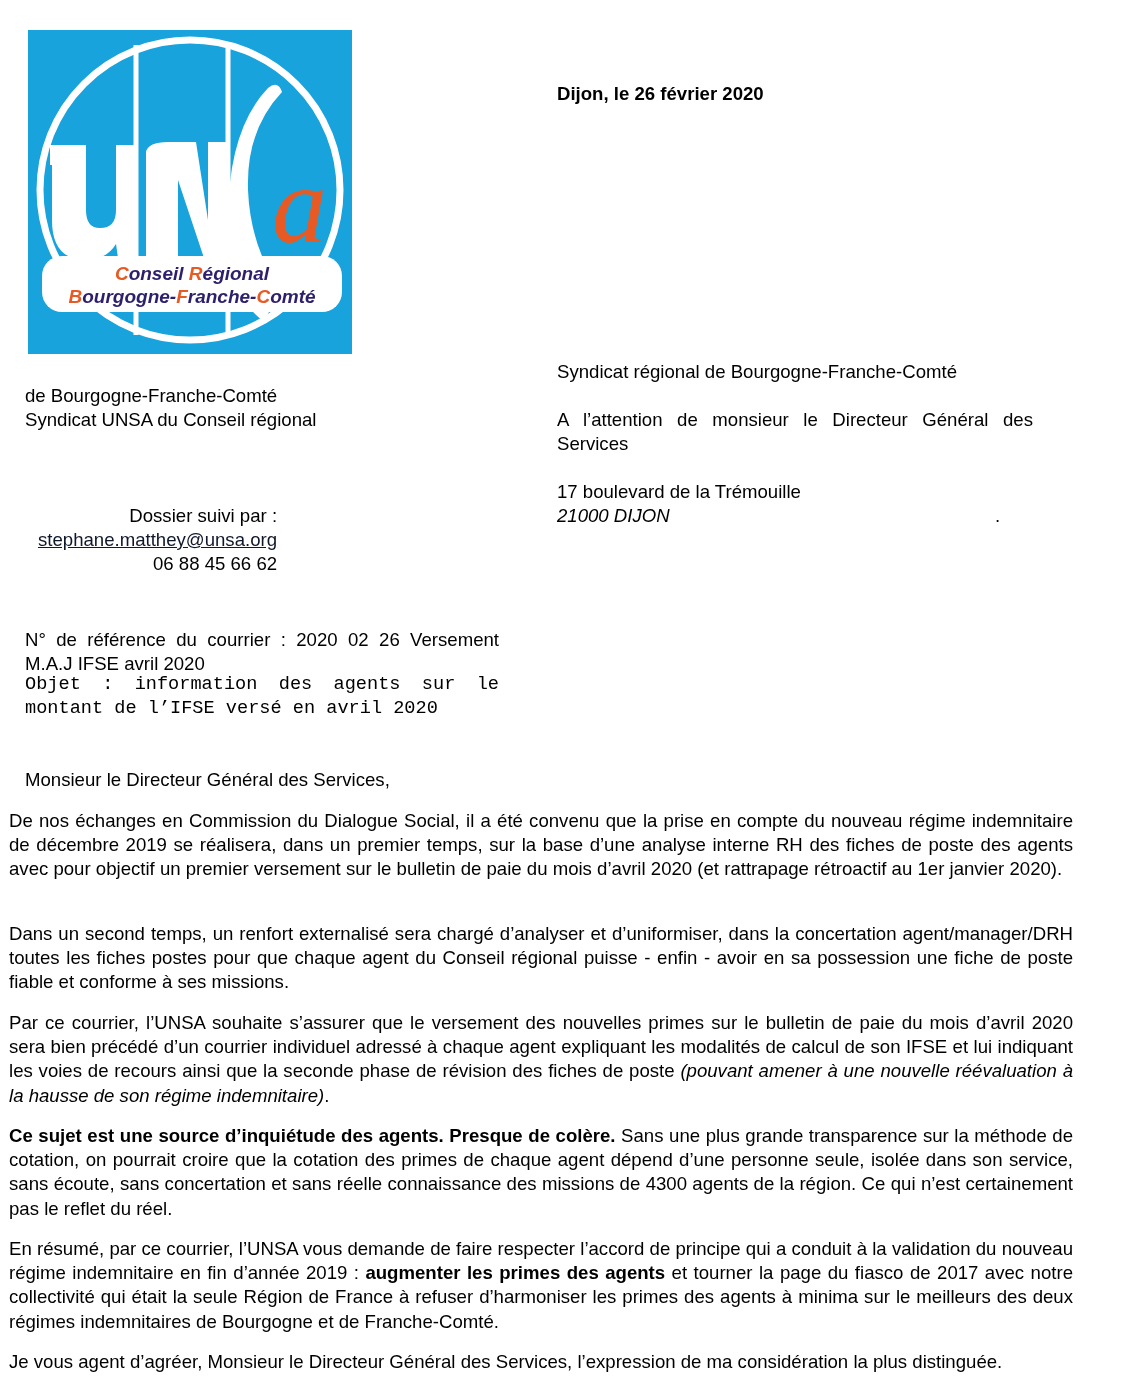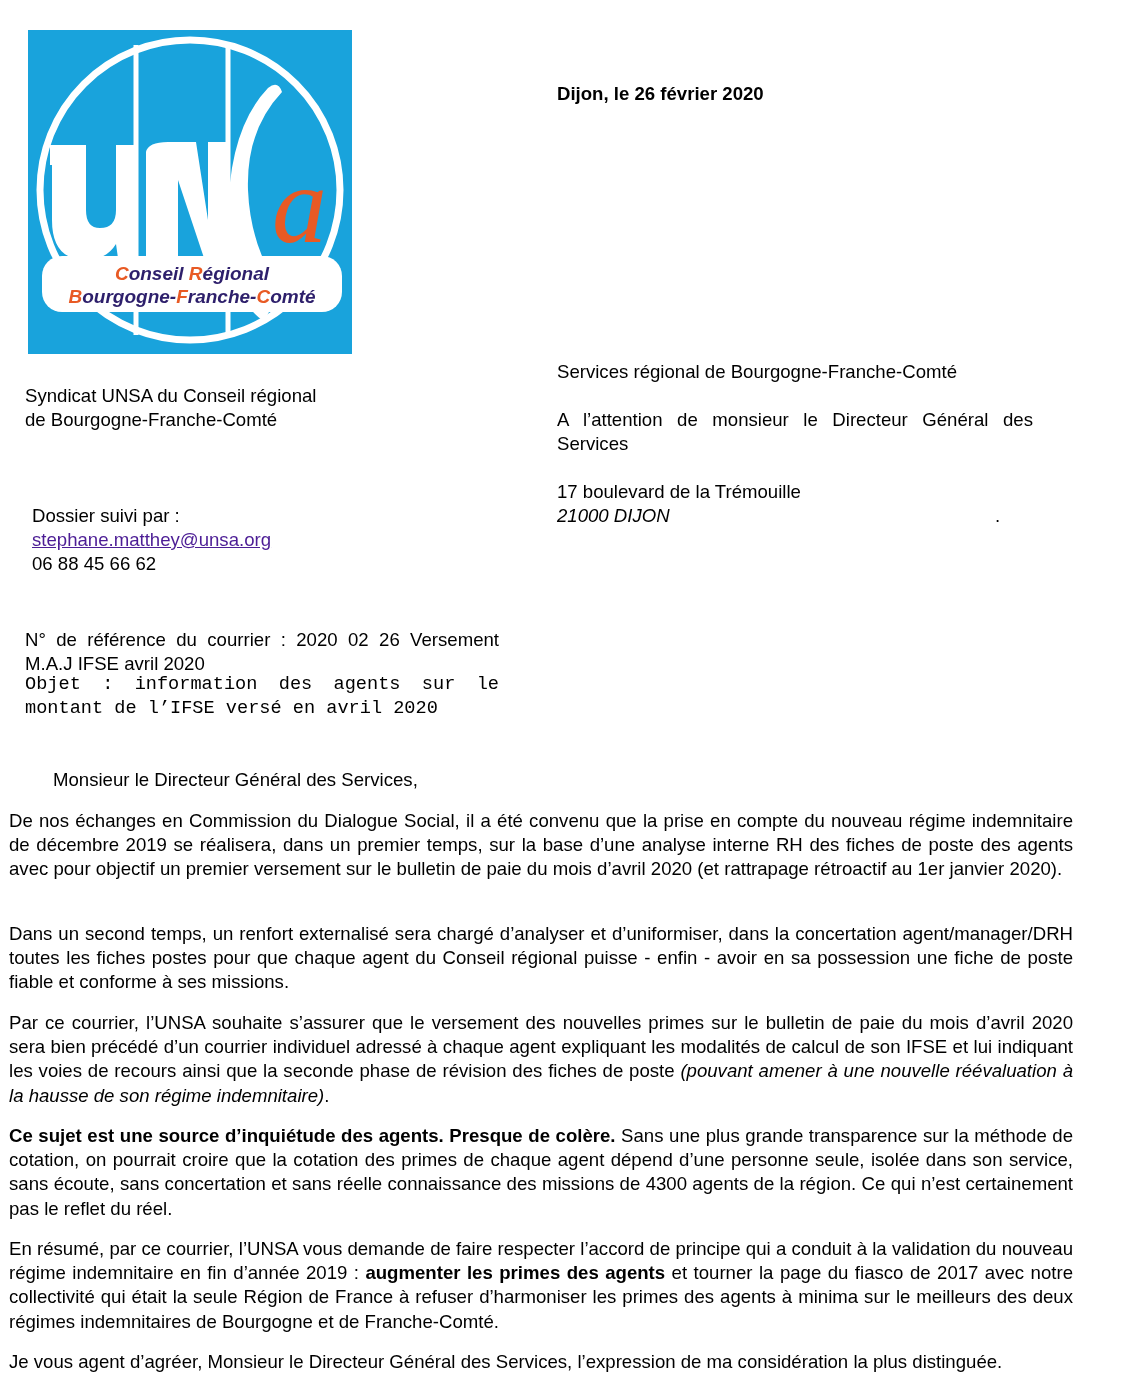--- a/index.html
+++ b/index.html
@@ -5,21 +5,21 @@
     html, body { margin: 0; padding: 0; background: #ffffff; }
     body {
       width: 1133px; height: 1399px; position: relative; overflow: hidden;
       font-family: "Liberation Sans", sans-serif; font-size: 18.6px; color: #000;
     }
     .abs { position: absolute; }
     .logo { left: 28px; top: 30px; width: 324px; height: 324px; background: #19a3dc; }
     .logo svg { display: block; }
     .line { line-height: 24px; white-space: nowrap; }
     .justify { text-align: justify; text-align-last: left; line-height: 24.2px; }
-    a.email { color: #4c1d95; text-decoration: underline; }
+    a.email { color: #0f172a; text-decoration: underline; }
     .para { position: absolute; left: 9px; width: 1064px; text-align: justify; line-height: 24.2px; }
     b { font-weight: bold; }
     i { font-style: italic; }
   </style>
 </head>
 <body>
 
 <div class="abs logo">
   <svg width="324" height="324" viewBox="0 0 324 324">
     <rect x="0" y="0" width="324" height="324" fill="#19a3dc"></rect>
@@ -39,40 +39,40 @@
 
     <rect x="14" y="226" width="300" height="56" rx="20" ry="20" fill="#ffffff"></rect>
     <text x="164" y="250" text-anchor="middle" font-family="Liberation Sans, sans-serif" font-style="italic" font-weight="bold" font-size="19" id="banner-line1"><tspan fill="#e85a24">C</tspan><tspan fill="#2d1f6b">onseil </tspan><tspan fill="#e85a24">R</tspan><tspan fill="#2d1f6b">égional</tspan></text>
     <text x="164" y="273" text-anchor="middle" font-family="Liberation Sans, sans-serif" font-style="italic" font-weight="bold" font-size="19" id="banner-line2"><tspan fill="#e85a24">B</tspan><tspan fill="#2d1f6b">ourgogne</tspan><tspan fill="#2d1f6b">-</tspan><tspan fill="#e85a24">F</tspan><tspan fill="#2d1f6b">ranche</tspan><tspan fill="#2d1f6b">-</tspan><tspan fill="#e85a24">C</tspan><tspan fill="#2d1f6b">omté</tspan></text>
   </svg>
 </div>
 
 <div class="abs line" style="left:557px; top:82px;font-weight:bold;">Dijon, le 26 février 2020</div>
 
 <div class="abs" style="left:25px; top:384px;">
+  <div class="line">de Bourgogne-Franche-Comté</div>
   <div class="line">Syndicat UNSA du Conseil régional</div>
-  <div class="line">de Bourgogne-Franche-Comté</div>
 </div>
 
-<div class="abs" style="left:32px; top:504px;">
+<div class="abs" style="left:38px; top:504px;text-align:right;">
   <div class="line">Dossier suivi par :</div>
   <div class="line"><a class="email" href="mailto:stephane.matthey@unsa.org">stephane.matthey@unsa.org</a></div>
   <div class="line">06 88 45 66 62</div>
 </div>
 
 <div class="abs justify" style="left:25px; top:628px; width:474px;">N° de référence du courrier : 2020 02 26 Versement M.A.J IFSE avril 2020</div>
 <div class="abs justify" style="left:25px; top:673px; width:474px;font-family:Liberation Mono, monospace;">Objet : information des agents sur le montant de l’IFSE versé en avril 2020</div>
 
-<div class="abs line" style="left:557px; top:360px;">Services régional de Bourgogne-Franche-Comté</div>
+<div class="abs line" style="left:557px; top:360px;">Syndicat régional de Bourgogne-Franche-Comté</div>
 <div class="abs justify" style="left:557px; top:408px; width:476px;">A l’attention de monsieur le Directeur Général des Services</div>
 <div class="abs line" style="left:557px; top:480px;">17 boulevard de la Trémouille</div>
 <div class="abs line" style="left:557px; top:504px;font-style:italic;">21000 DIJON</div>
 <div class="abs line" style="left:995px; top:504px;">.</div>
 
-<div class="abs line" style="left:25px; top:768px;margin-left:28px;">Monsieur le Directeur Général des Services,</div>
+<div class="abs line" style="left:25px; top:768px;">Monsieur le Directeur Général des Services,</div>
 
 <div class="para" style="top:809px;">De nos échanges en Commission du Dialogue Social, il a été convenu que la prise en compte du nouveau régime indemnitaire de décembre 2019 se réalisera, dans un premier temps, sur la base d’une analyse interne RH des fiches de poste des agents avec pour objectif un premier versement sur le bulletin de paie du mois d’avril 2020 (et rattrapage rétroactif au 1er janvier 2020).</div>
 
 <div class="para" style="top:922px;">Dans un second temps, un renfort externalisé sera chargé d’analyser et d’uniformiser, dans la concertation agent/manager/DRH toutes les fiches postes pour que chaque agent du Conseil régional puisse - enfin - avoir en sa possession une fiche de poste fiable et conforme à ses missions.</div>
 
 <div class="para" style="top:1011px;"><span>Par ce courrier, l’UNSA souhaite s’assurer que le versement des nouvelles primes sur le bulletin de paie du mois d’avril 2020 sera bien précédé d’un courrier individuel  adressé à chaque agent expliquant les modalités de calcul de son IFSE et lui indiquant les voies de recours ainsi que la seconde phase de révision des fiches de poste </span><i>(pouvant amener à une nouvelle réévaluation à la hausse de son régime indemnitaire)</i><span>.</span></div>
 
 <div class="para" style="top:1124px;"><b>Ce sujet est une source d’inquiétude des agents. Presque de colère.</b><span> Sans une plus grande transparence sur la méthode de cotation, on pourrait croire que la cotation des primes de chaque agent dépend d’une personne seule, isolée dans son service, sans écoute, sans concertation et sans réelle connaissance des missions de 4300 agents de la région. Ce qui n’est certainement pas le reflet du réel.</span></div>
 
 <div class="para" style="top:1237px;"><span>En résumé, par ce courrier, l’UNSA vous demande de faire respecter l’accord de principe qui a conduit à la validation du nouveau régime indemnitaire en fin d’année 2019 : </span><b>augmenter les primes des agents</b><span> et tourner la page du fiasco de 2017 avec notre collectivité qui était la seule Région de France à refuser d’harmoniser les primes des agents à minima sur le meilleurs des deux régimes indemnitaires de Bourgogne et de Franche-Comté.</span></div>

